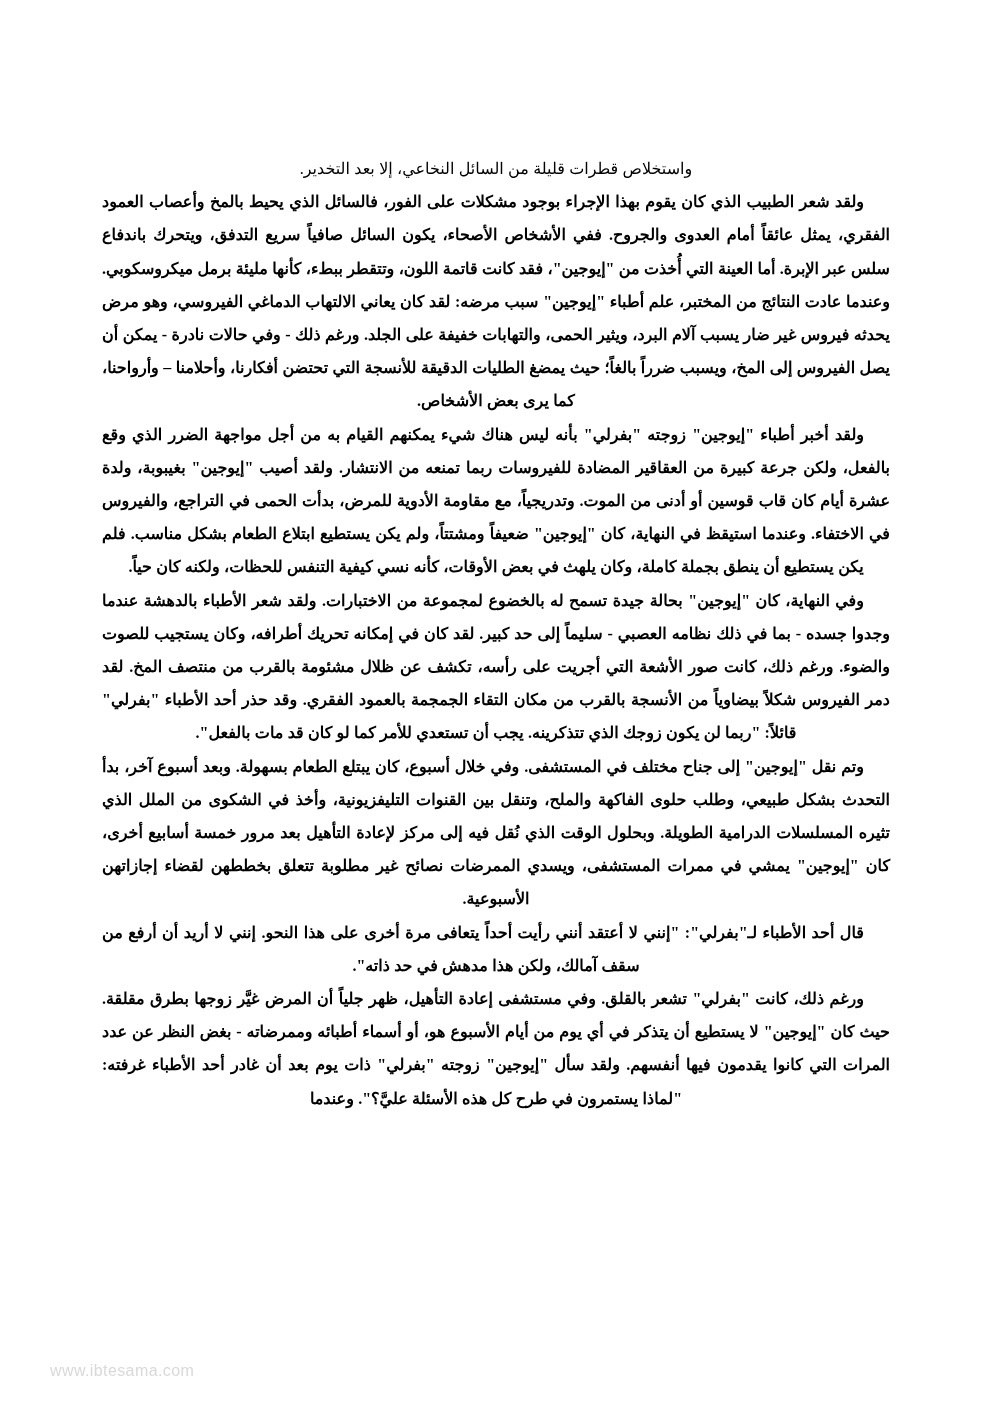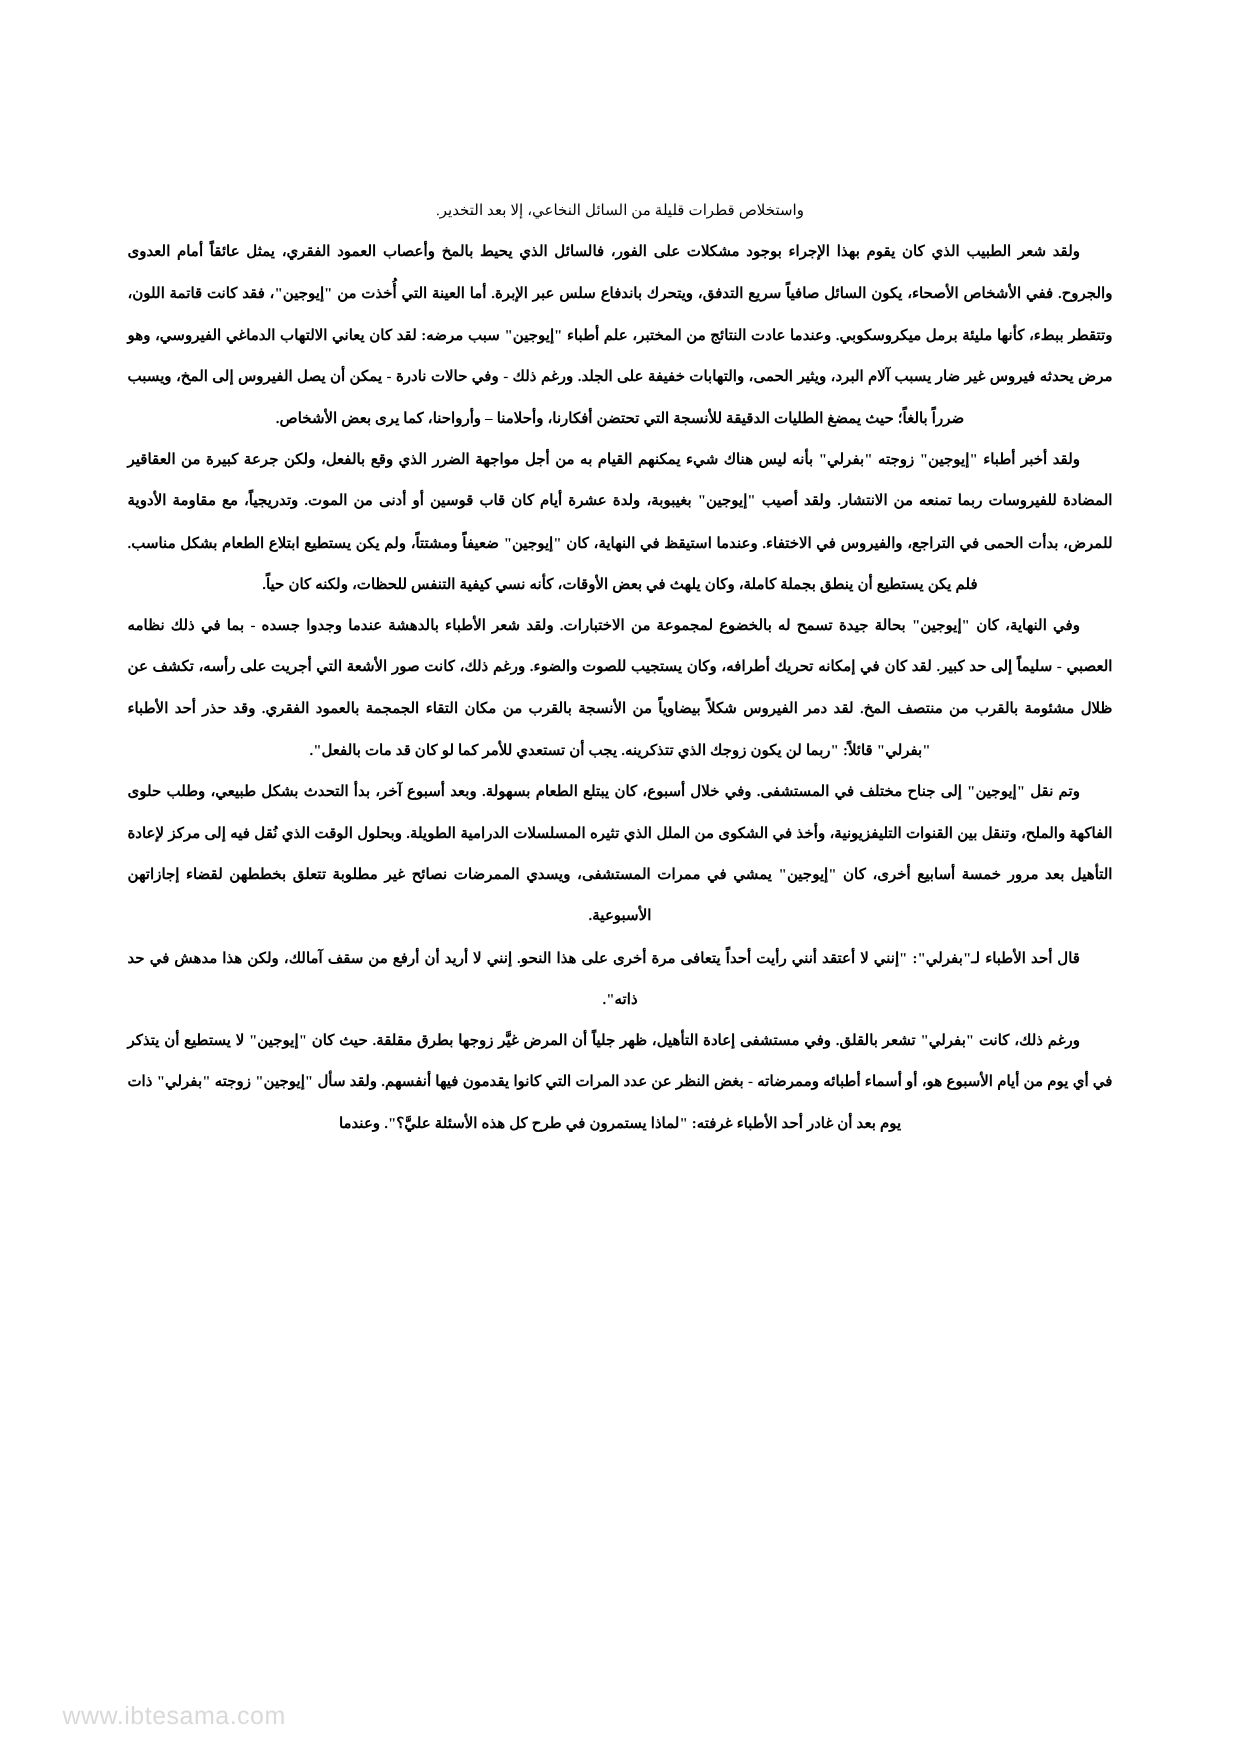--- a/index.html
+++ b/index.html
@@ -24,21 +24,21 @@
   }
 
   #text-block {
     position: absolute;
     right: 102px;
     left: 102px;
     top: 152px;
     direction: rtl;
     text-align: justify;
     text-justify: inter-word;
-    font-size: 12px;
+    font-size: 16px;
     line-height: 33.2px;
   }
 
   .para {
     margin: 0 0 0 0;
     text-align: justify;
     text-align-last: center;
     direction: rtl;
     word-spacing: 0.02em;
   }
@@ -55,21 +55,21 @@
   }
 
   
   .para.last-center { text-align-last: center; }
 
   #watermark {
     position: absolute;
     left: 50px;
     top: 1362px;
     font-family: "Liberation Sans", "DejaVu Sans", sans-serif;
-    font-size: 20px;
+    font-size: 16px;
     letter-spacing: 0.4px;
     color: #d9d9d9;
     direction: ltr;
     white-space: nowrap;
     user-select: none;
   }
 </style>
 </head>
 <body>
 

